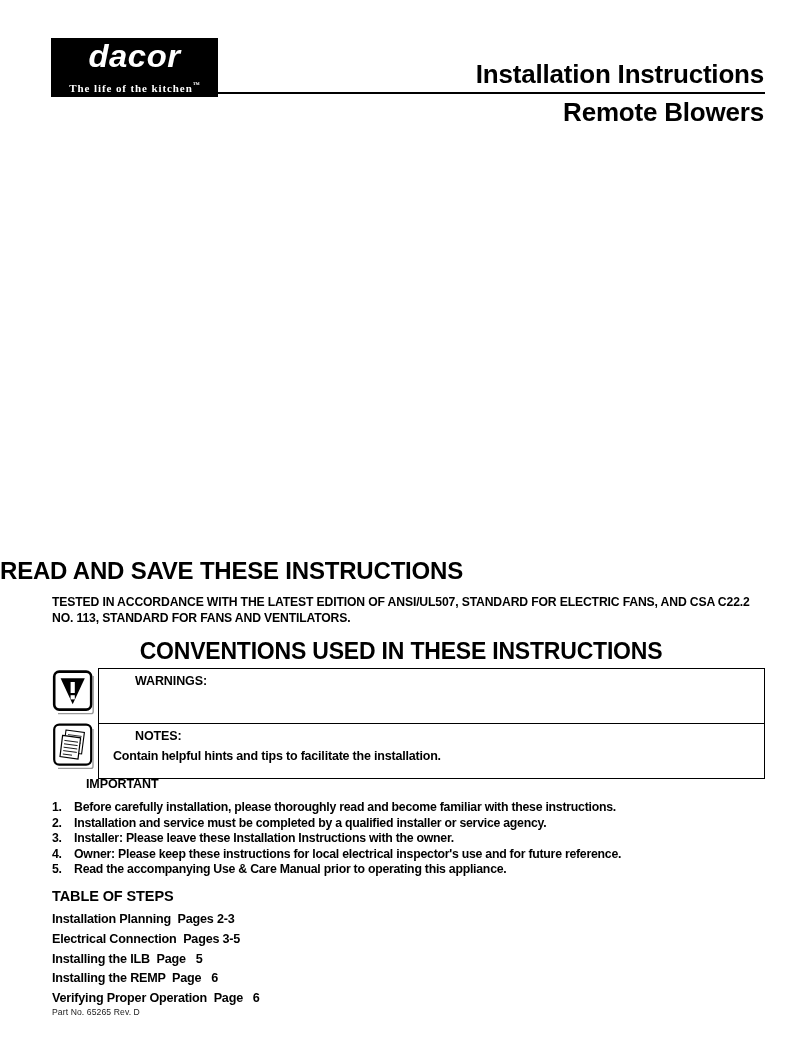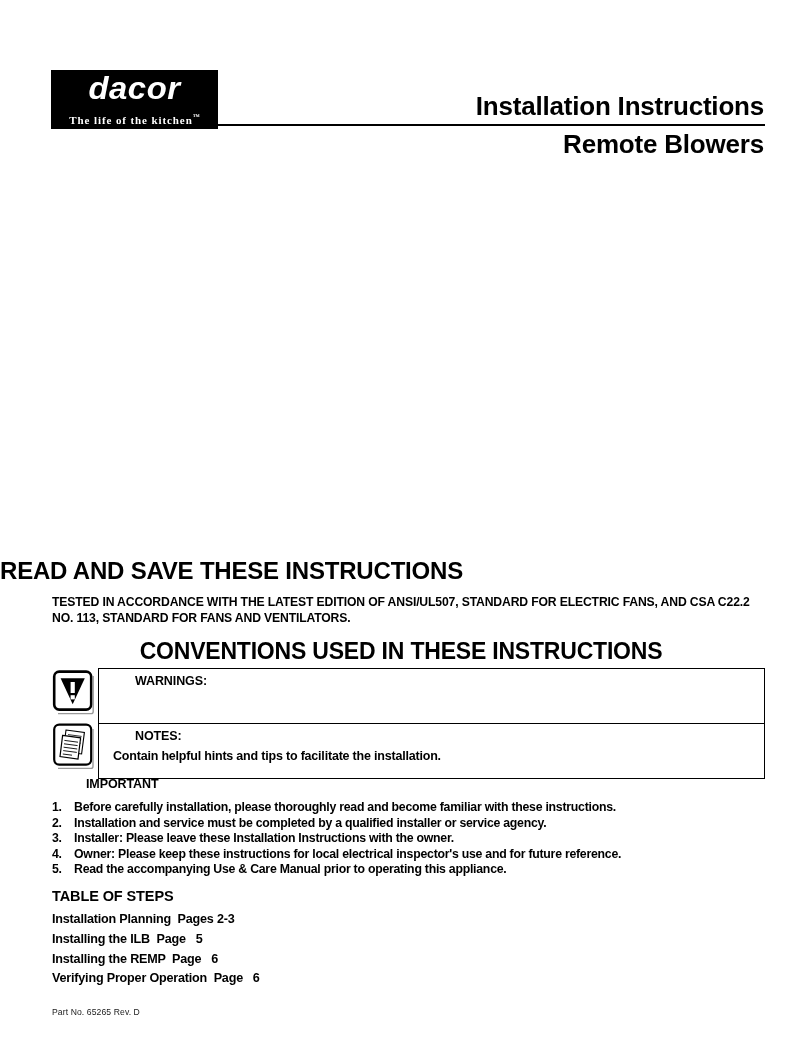--- a/index.html
+++ b/index.html
@@ -21,21 +21,20 @@
     inset: 0;
   }
 
   
   .header {
     position: absolute;
     left: 0;
     top: 0;
     width: 802px;
     height: 135px;
-    margin-top: 32px;
   }
 
   .logo-block {
     position: absolute;
     left: 51px;
     top: 38px;
     width: 167px;
     height: 59px;
     background: #000000;
     overflow: hidden;
@@ -341,20 +340,21 @@
       </div>
       <div class="list-item">
         <span class="list-num">5.</span>
         <span>Read the accompanying Use &amp; Care Manual prior to operating this appliance.</span>
       </div>
     </div>
 
     <div class="steps-heading">TABLE OF STEPS</div>
     <div class="steps-list">
       <div class="step-row">Installation Planning  Pages 2-3</div>
+      <div class="step-row">Electrical Connection  Pages 3-5</div>
       <div class="step-row">Installing the ILB  Page   5</div>
       <div class="step-row">Installing the REMP  Page   6</div>
       <div class="step-row">Verifying Proper Operation  Page   6</div>
     </div>
 
     <div class="part-number">Part No. 65265  Rev. D</div>
   </div>
 
 </div>
 

